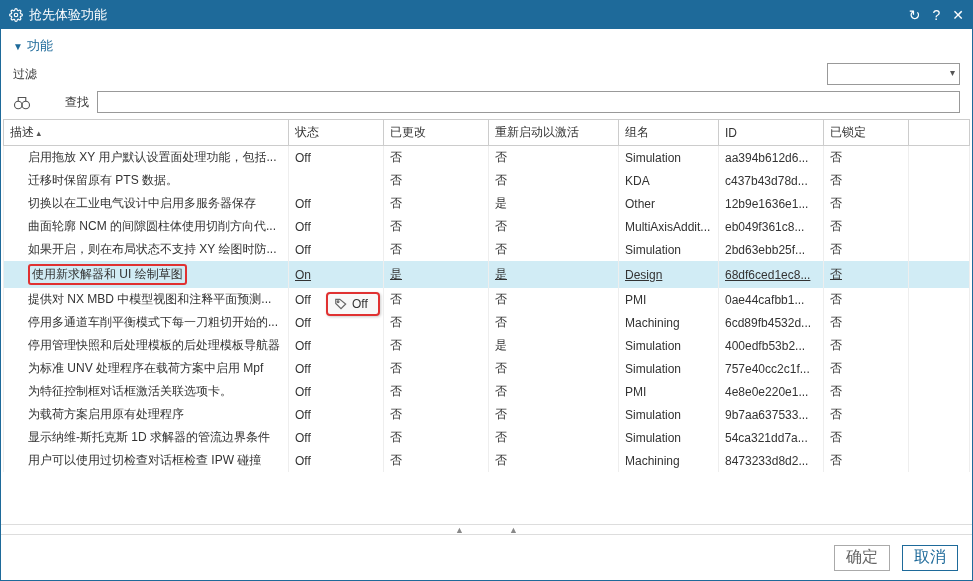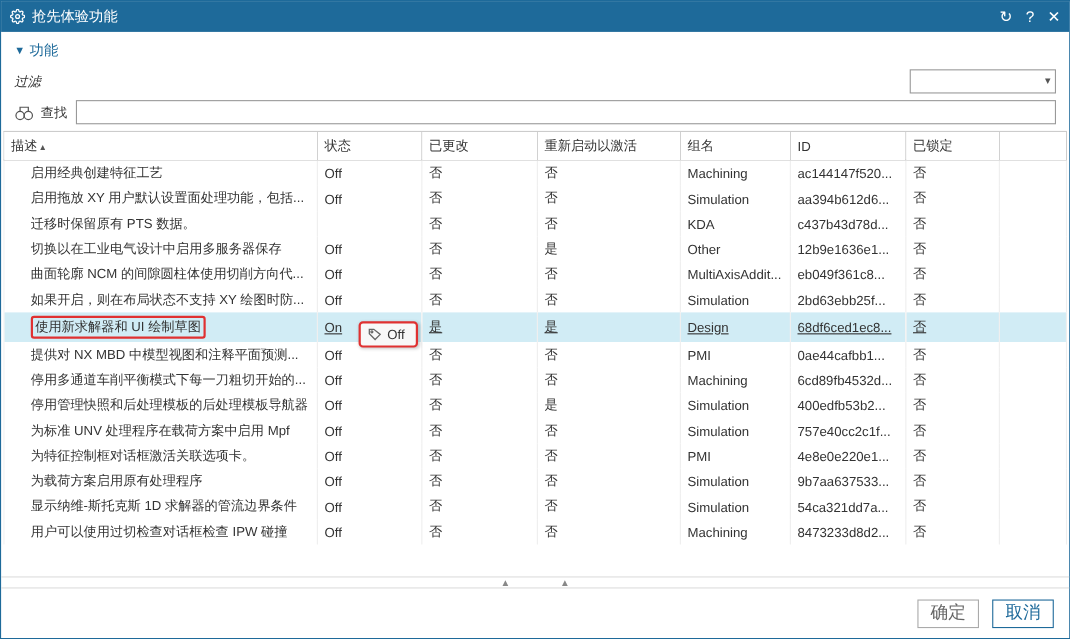--- a/index.html
+++ b/index.html
@@ -6,26 +6,26 @@
     body { font-family: "Microsoft YaHei", sans-serif; font-size: 12px; color: #333; background: #fff; }
     .window { width: 973px; height: 581px; border: 1px solid #1e6a9a; display: flex; flex-direction: column; }
     .titlebar { height: 28px; background: #1e6a9a; color: #fff; display: flex; align-items: center; padding: 0 8px; }
     .titlebar .gear-icon { margin-right: 6px; }
     .titlebar-title { flex: 1; font-size: 13px; }
     .titlebar-actions { display: flex; gap: 12px; }
     .titlebar-actions span { cursor: pointer; font-size: 14px; }
     .section-header { display: flex; align-items: center; padding: 8px 12px 6px; color: #1e6a9a; font-size: 13px; }
     .section-header .chev { margin-right: 4px; font-size: 10px; }
     .filter-row { display: flex; align-items: center; padding: 2px 12px 6px; gap: 8px; }
-    .filter-label { color: #333; font-style: italic; }
+    .filter-label { color: #333; }
     .filter-dropdown { margin-left: auto; width: 133px; height: 22px; border: 1px solid #999; background: #fff; position: relative; }
     .filter-dropdown::after { content: "▾"; position: absolute; right: 4px; top: 3px; font-size: 10px; color: #555; }
     .search-row { display: flex; align-items: center; padding: 0 12px 6px; gap: 4px; }
     .binoc { width: 20px; text-align: center; }
-    .search-label { margin-right: 4px; }
+    .search-label { margin-right: 4px; margin-left: 28px; }
     .search-input { flex: 1; height: 22px; border: 1px solid #999; padding: 0 4px; }
     .grid-wrap { flex: 1; overflow: hidden; border-top: 1px solid #ccc; position: relative; margin: 0 2px; }
     .grid { width: 100%; border-collapse: collapse; font-size: 12px; padding-left: 28px; }
     .grid th { background: #fff; border: 1px solid #ccc; border-top: none; text-align: left; padding: 4px 6px; font-weight: normal; color: #333; position: relative; }
     .grid th.sort::after { content: " ▴"; font-size: 9px; color: #555; }
     .grid td { border-left: 1px solid #eee; border-right: 1px solid #eee; padding: 3px 6px; white-space: nowrap; overflow: hidden; text-overflow: ellipsis; }
     .grid tr.data-row td { height: 20px; }
     .grid tr.selected td { background: #d1ecf5; text-decoration: underline; }
     .desc-cell { padding-left: 24px !important; max-width: 280px; }
     .highlight-box { border: 2px solid #e03131; border-radius: 3px; padding: 0 2px; display: inline-block; }
@@ -104,30 +104,20 @@
           <th>已更改</th>
           <th>重新启动以激活</th>
           <th>组名</th>
           <th>ID</th>
           <th>已锁定</th>
           <th></th>
         </tr>
       </thead>
       <tbody id="grid-body">
           <tr class="data-row">
-            <td class="desc-cell">启用经典创建特征工艺</td>
-            <td>Off</td>
-            <td>否</td>
-            <td>否</td>
-            <td>Machining</td>
-            <td>ac144147f520...</td>
-            <td>否</td>
-            <td></td>
-          </tr>
-          <tr class="data-row">
             <td class="desc-cell">启用拖放 XY 用户默认设置面处理功能，包括...</td>
             <td>Off</td>
             <td>否</td>
             <td>否</td>
             <td>Simulation</td>
             <td>aa394b612d6...</td>
             <td>否</td>
             <td></td>
           </tr>
           <tr class="data-row">

